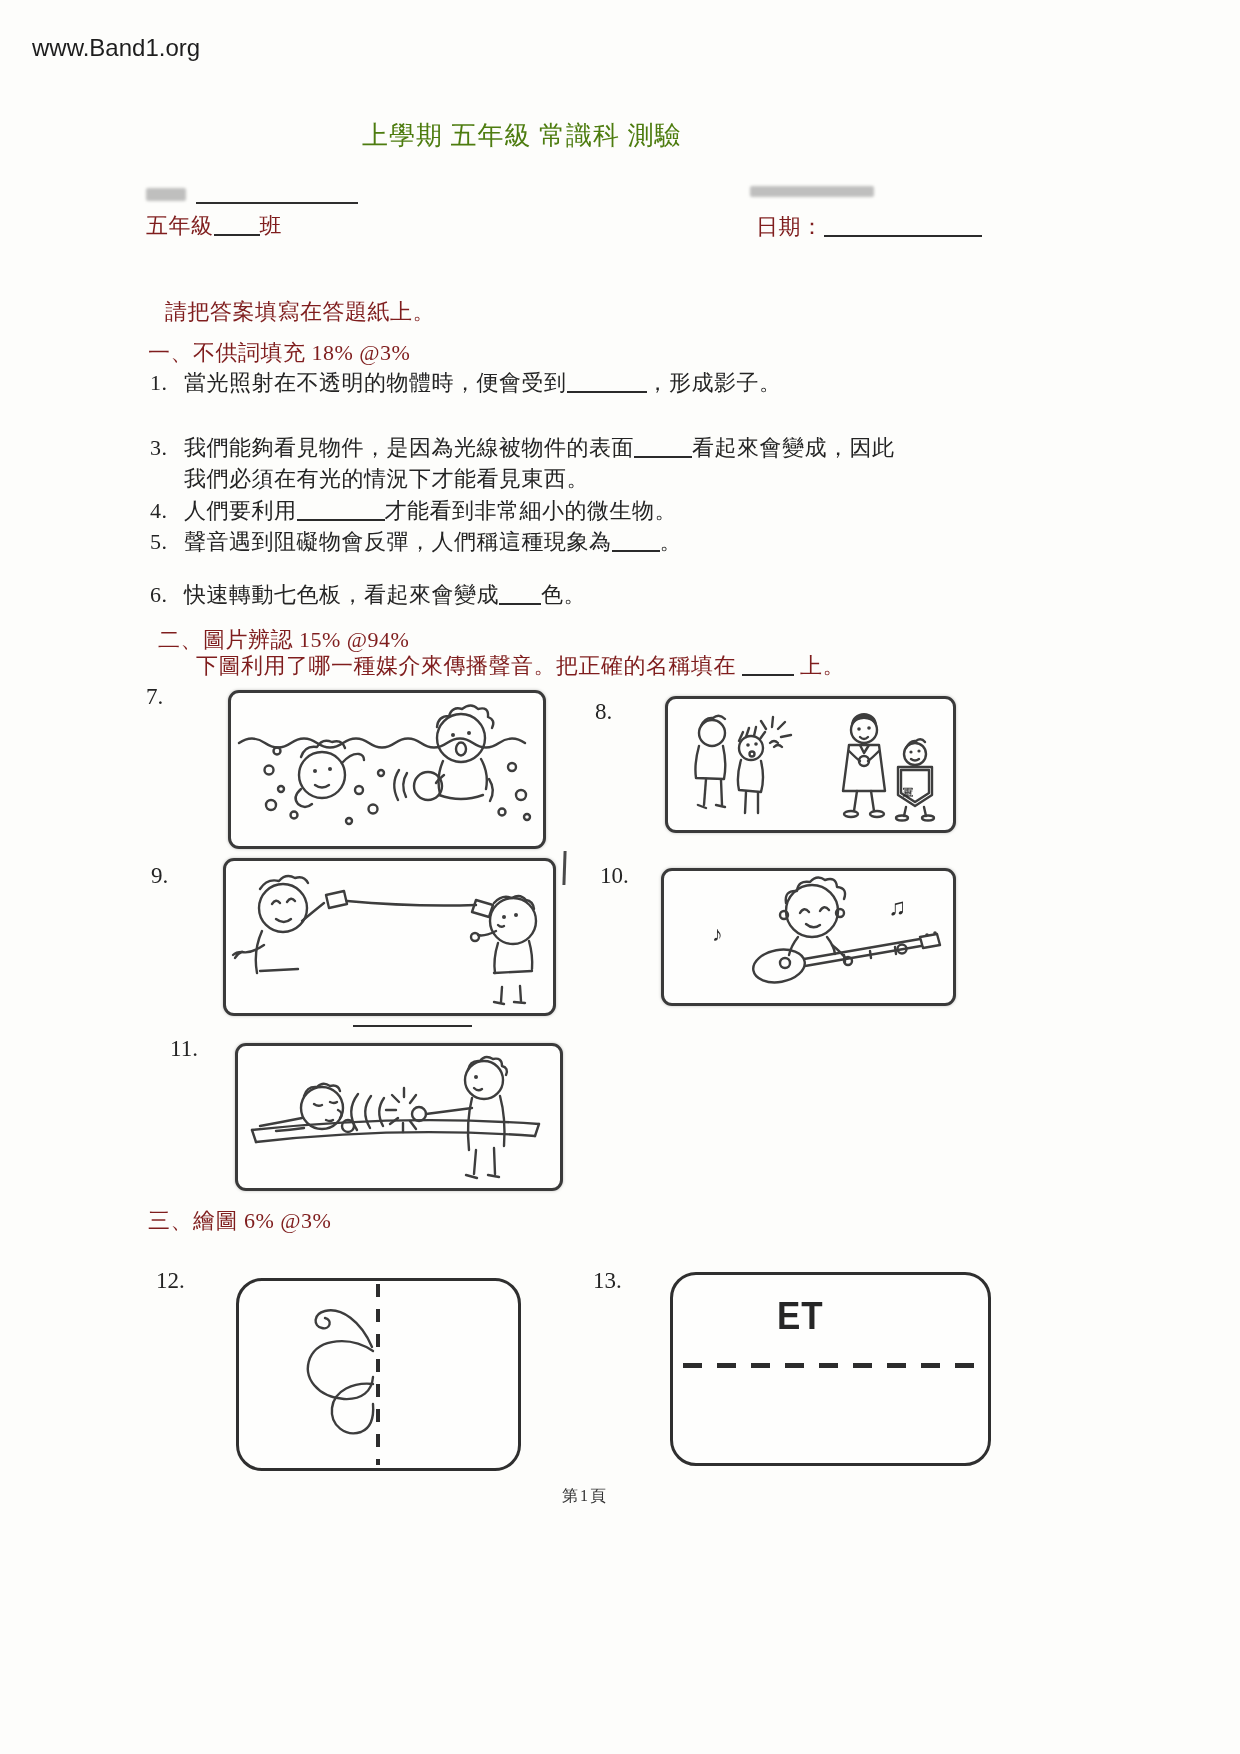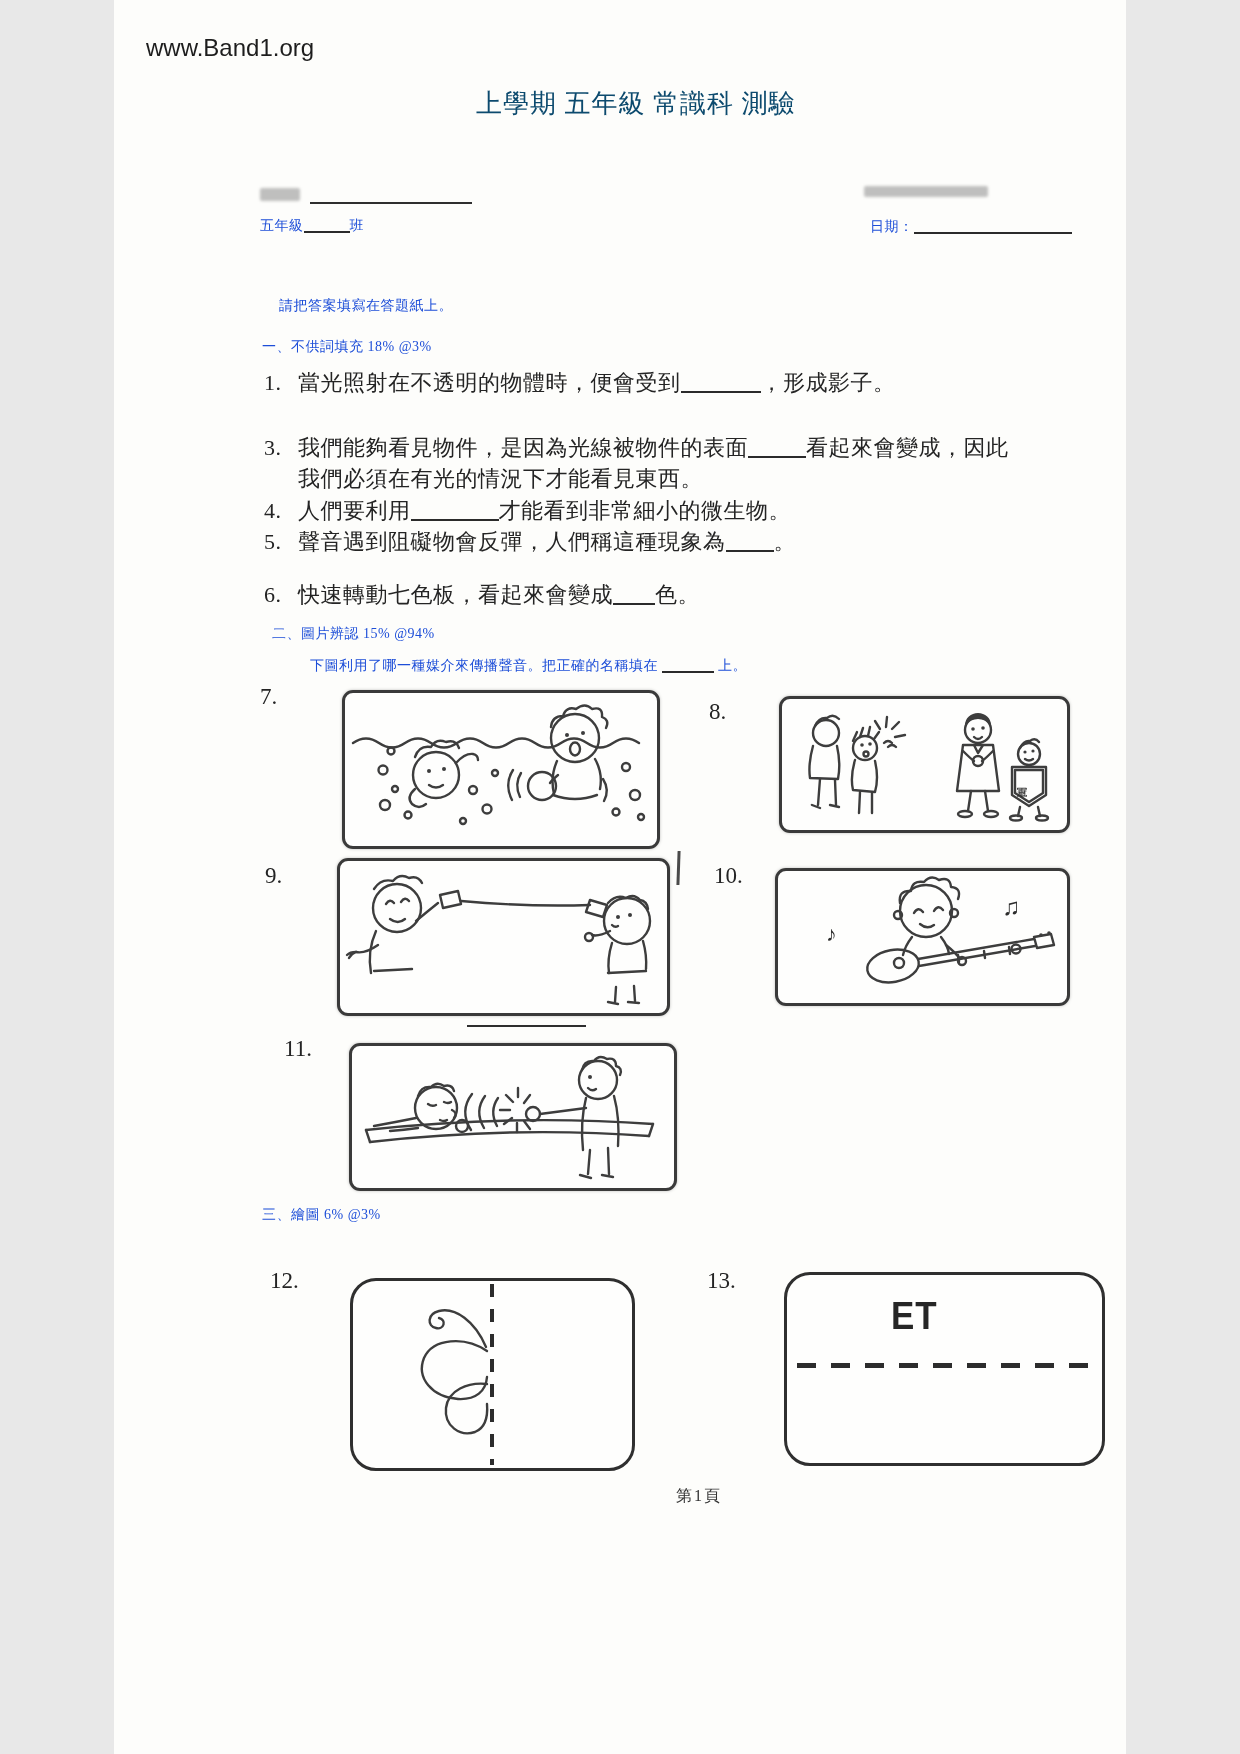--- a/index.html
+++ b/index.html
@@ -1,25 +1,25 @@
 <!DOCTYPE html>
 <html><head>
 <meta charset="utf-8">
 <style>
   html,body{margin:0;padding:0;background:#e8e8e8;}
   .page{
-    position:relative;width:1012px;height:1754px;margin:0 auto;
+    position:relative;width:1240px;height:1754px;margin:0 auto;
     background:#fdfdfb;overflow:hidden;
     font-family:"Liberation Serif","DejaVu Serif",serif;
     color:#262626;
   }
   .abs{position:absolute;}
   .watermark{font-family:"Liberation Sans","DejaVu Sans",sans-serif;font-size:24px;color:#1d1d1d;}
-  .title{font-size:26px;letter-spacing:1px;color:#0c4a6e;}
-  .body-text{font-size:14px;letter-spacing:.5px;white-space:nowrap;color:#1d4ed8;}
+  .title{font-size:26px;letter-spacing:1px;color:#4d7c0f;margin-top:32px;}
+  .body-text{font-size:22px;letter-spacing:.5px;white-space:nowrap;color:#7f1d1d;}
   .qrow{position:absolute;font-size:22px;letter-spacing:.5px;white-space:nowrap;color:#242424;}
   .qnum{display:inline-block;width:34px;font-family:"Liberation Serif",serif;}
   .blank{display:inline-block;border-bottom:2.2px solid #2b2b2b;height:20px;vertical-align:-3px;}
   .hline{position:absolute;background:#2e2e2e;height:2.2px;}
   .smudge{position:absolute;background:#8d8d8d;filter:blur(1.6px);opacity:.55;border-radius:2px;}
   .figbox{position:absolute;border:3.5px solid #3a3a3a;border-radius:11px;background:#fefefd;box-shadow:0 0 3px rgba(70,70,70,.35);}
   .mirrorbox{position:absolute;border:3px solid #2f2f2f;border-radius:26px;background:#fefefd;}
   .fignum{position:absolute;font-size:23px;color:#242424;}
   .vdash{position:absolute;width:4px;background:repeating-linear-gradient(180deg,#2c2c2c 0 13px,transparent 13px 25px);}
   .hdash{position:absolute;height:5px;background:repeating-linear-gradient(90deg,#2c2c2c 0 19px,transparent 19px 34px);}

